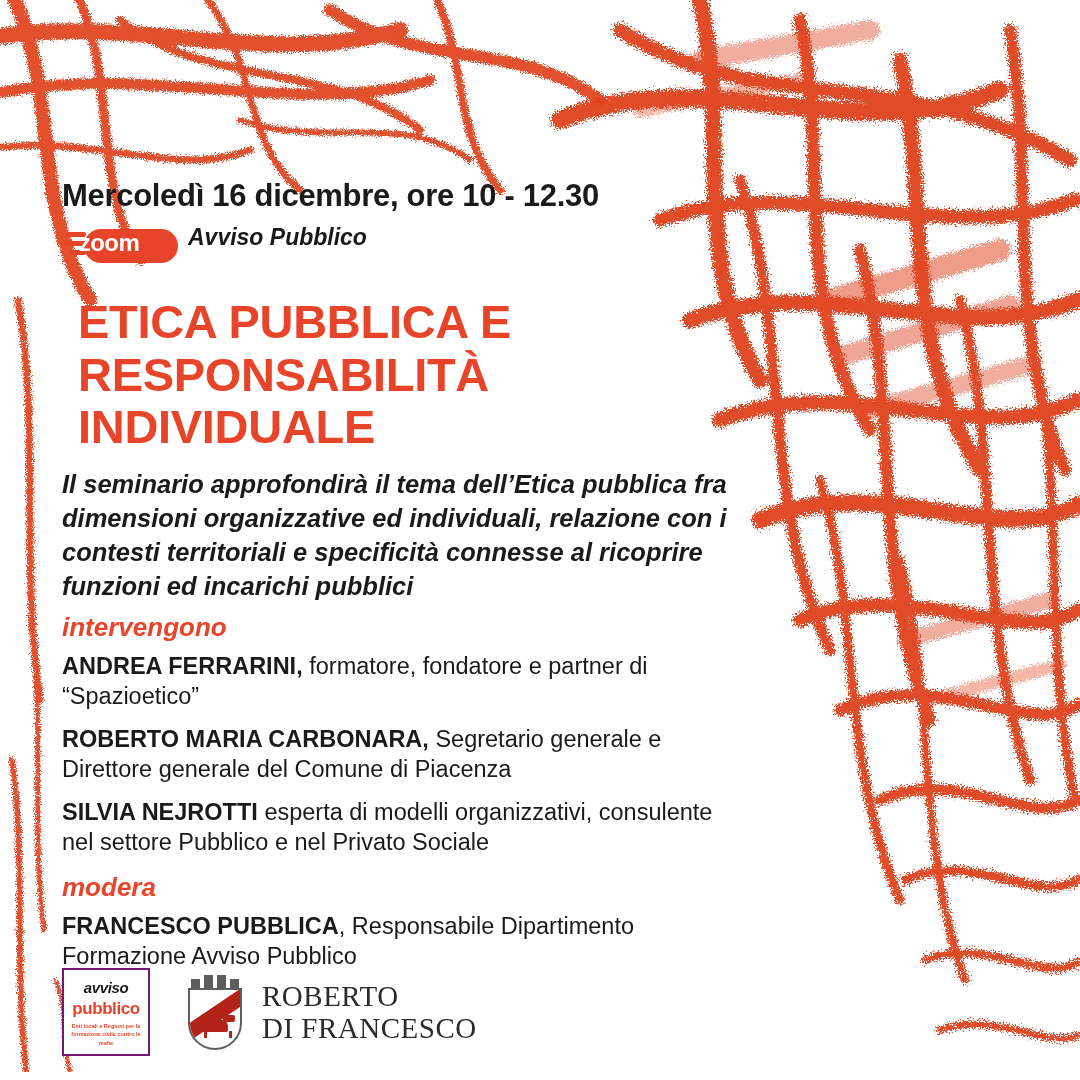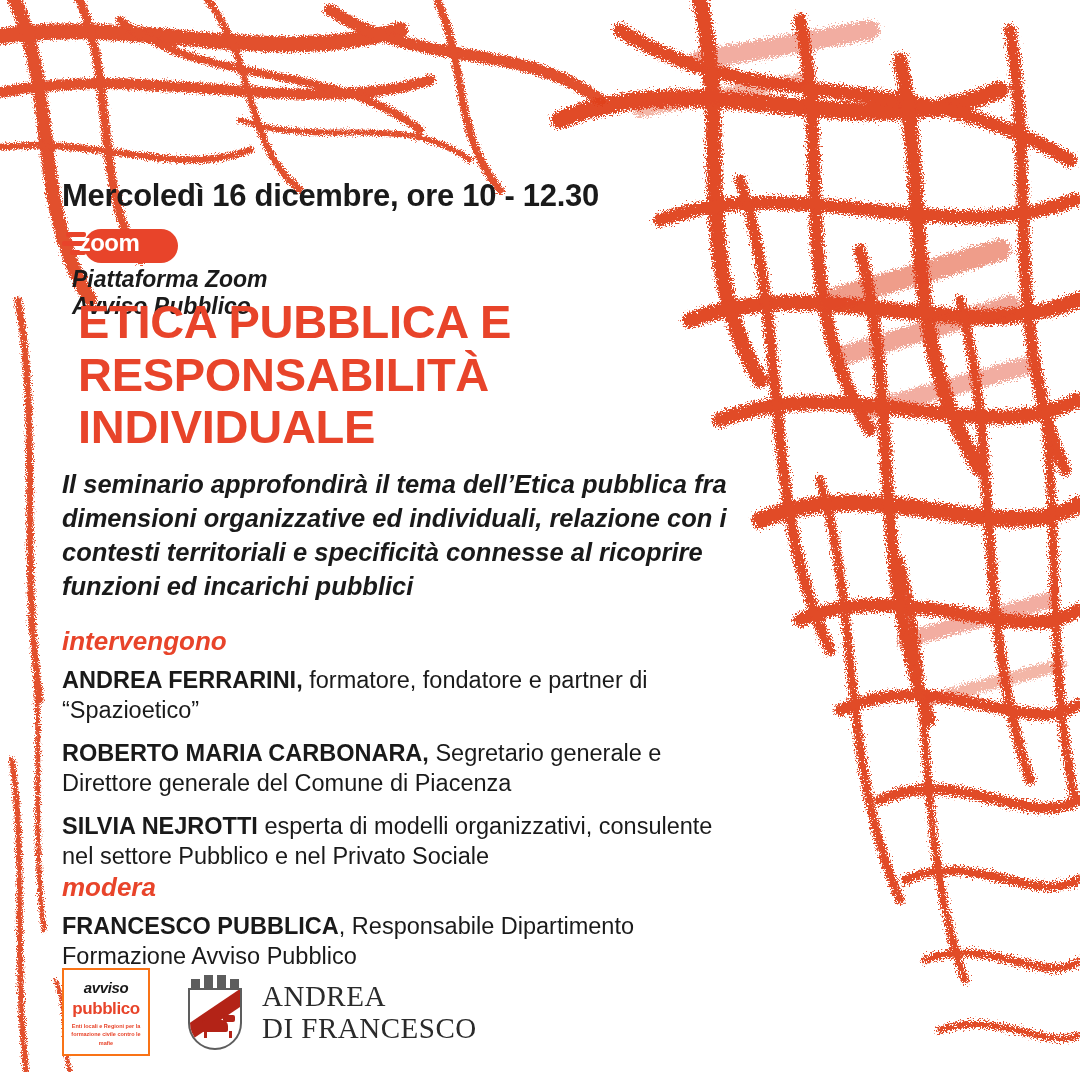--- a/index.html
+++ b/index.html
@@ -43,21 +43,20 @@
     letter-spacing: -0.3px;
     white-space: nowrap;
   }
 
   .zoom-row {
     position: absolute;
     top: 224px;
     left: 0;
     display: flex;
     align-items: flex-start;
-    flex-direction: column;
   }
   .zoom-logo {
     width: 116px;
     height: 40px;
     position: relative;
     margin-top: 2px;
   }
   .zoom-pill {
     position: absolute;
     left: 22px; top: 3px;
@@ -126,21 +125,20 @@
     font-style: italic;
     font-size: 26px;
     font-weight: bold;
   }
 
   .speakers {
     position: absolute;
     top: 612px;
     left: 0;
     width: 680px;
-    margin-top: 14px;
   }
   .speakers .section-label { display: block; margin-bottom: 9px; }
   .person {
     font-size: 23.5px;
     line-height: 1.26;
     color: #1a1a1a;
     margin-bottom: 14px;
   }
   .person:last-child { margin-bottom: 0; }
   .person b { font-weight: bold; }
@@ -158,21 +156,21 @@
   .logos {
     position: absolute;
     left: 62px;
     top: 968px;
     display: flex;
     align-items: center;
   }
 
   .ap-logo {
     width: 88px; height: 88px;
-    border: 2px solid #f97316;
+    border: 2px solid #701a75;
     background: #ffffff;
     position: relative;
   }
   .ap-avviso {
     position: absolute; left: 0; right: 0; top: 9px;
     text-align: center;
     color: #1a1a1a;
     font-size: 15px; font-weight: bold; font-style: italic;
     letter-spacing: -0.4px;
   }
@@ -350,21 +348,20 @@
       <div class="zoom-logo">
         <div class="zoom-streaks">
           <i></i>
             <i></i>
             <i></i>
         </div>
         <div class="zoom-pill"></div>
         <div class="zoom-word">zoom</div>
       </div>
       <div class="platform">
-        <div>Piattaforma Zoom</div>
         <div>Avviso Pubblico</div>
       </div>
     </div>
 
     <h1 class="title">ETICA PUBBLICA E RESPONSABILITÀ INDIVIDUALE</h1>
 
     <p class="abstract">Il seminario approfondirà il tema dell’Etica pubblica fra dimensioni organizzative ed individuali, relazione con i contesti territoriali e specificità connesse al ricoprire funzioni ed incarichi pubblici</p>
 
     <div class="speakers">
       <span class="section-label">intervengono</span>
@@ -405,20 +402,20 @@
             <i></i>
             <i></i>
           <div class="crown-base"></div>
         </div>
         <div class="crest-shield">
           <div class="crest-band"></div>
           <div class="crest-wolf"></div>
         </div>
       </div>
       <div class="comune-text">
-        <div>ANDREA</div>
+        <div>ROBERTO</div>
         <div>DI FRANCESCO</div>
       </div>
     </div>
 
   </div>
 
 </div>
 
 </body></html>

